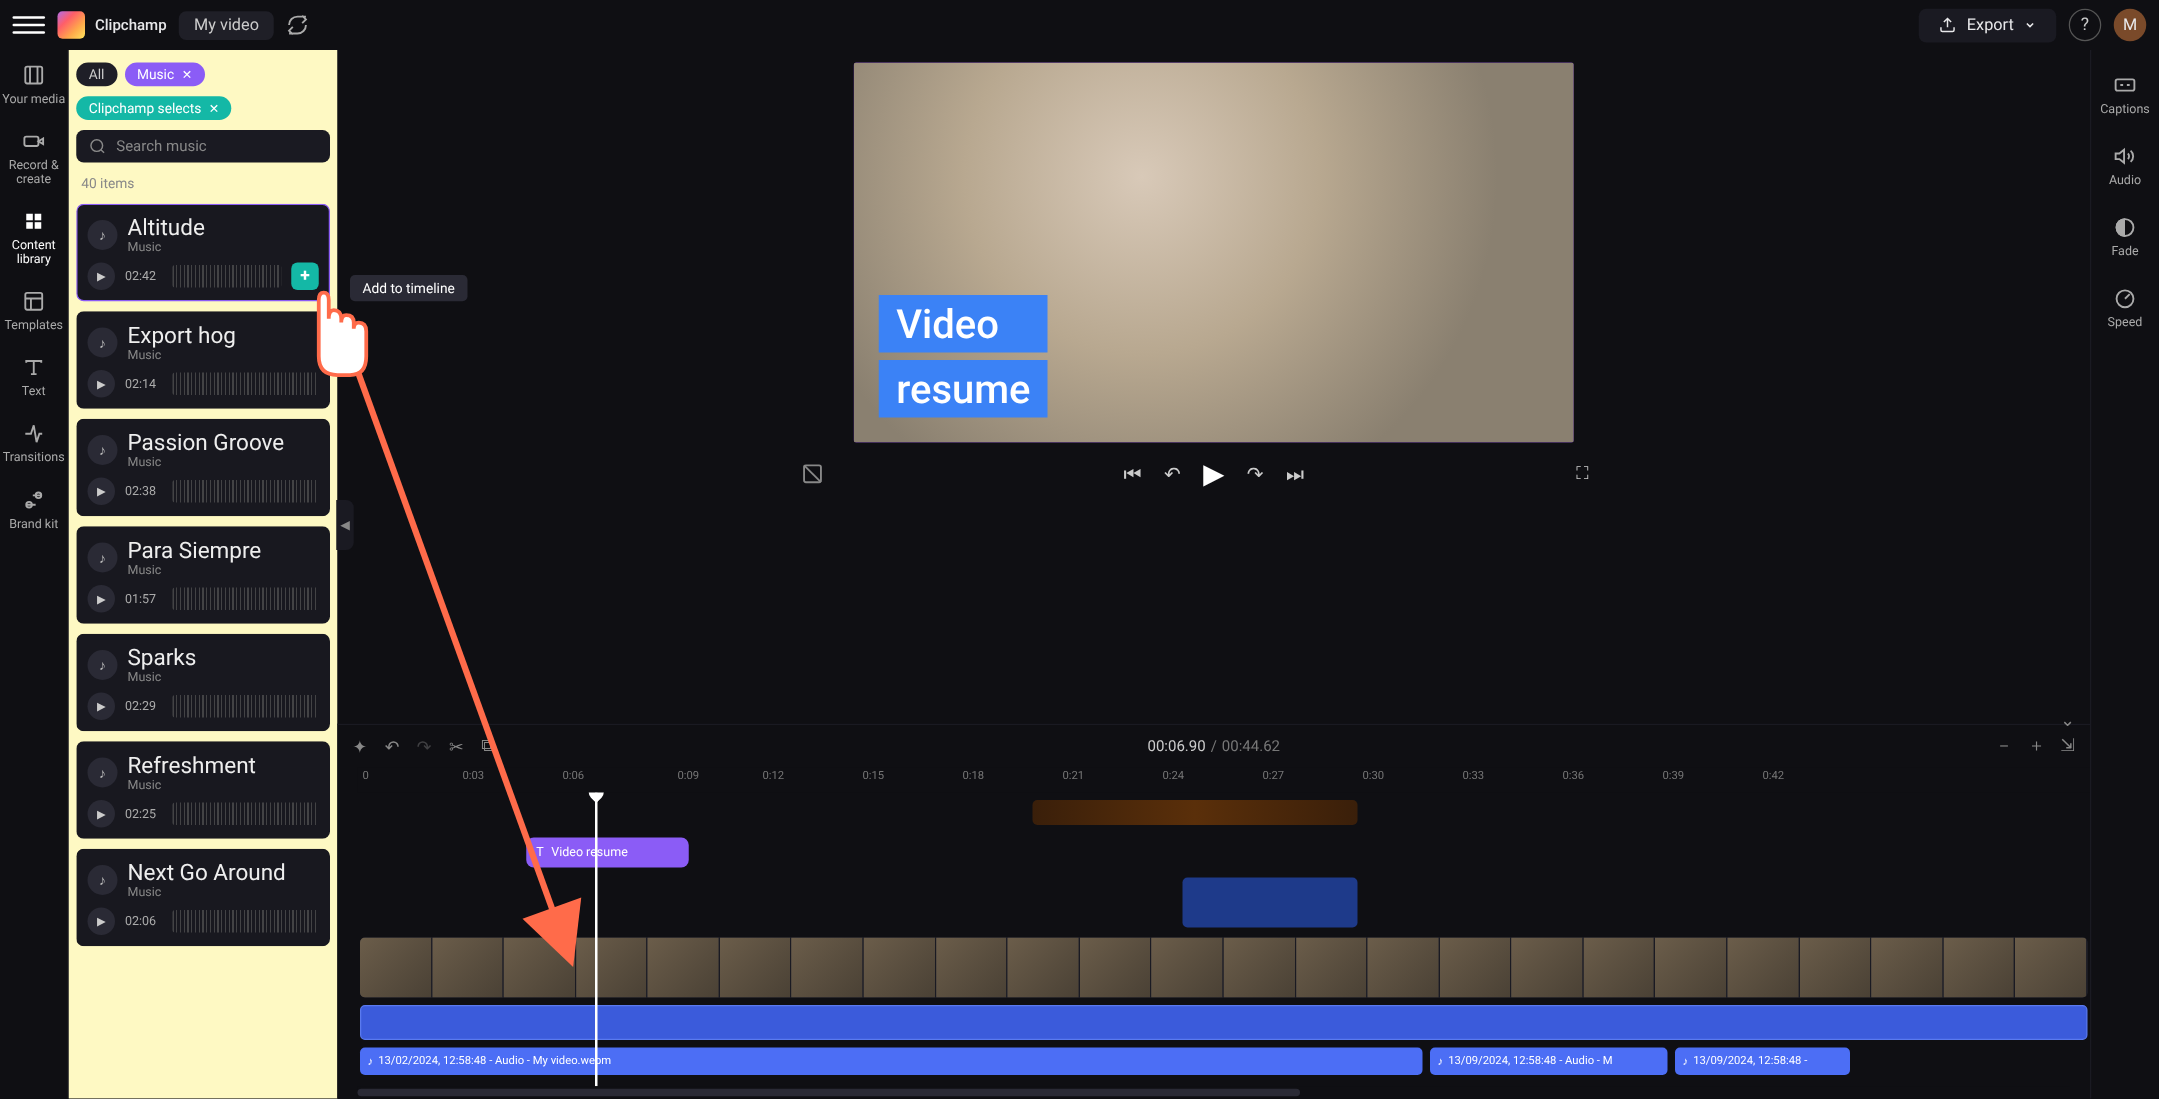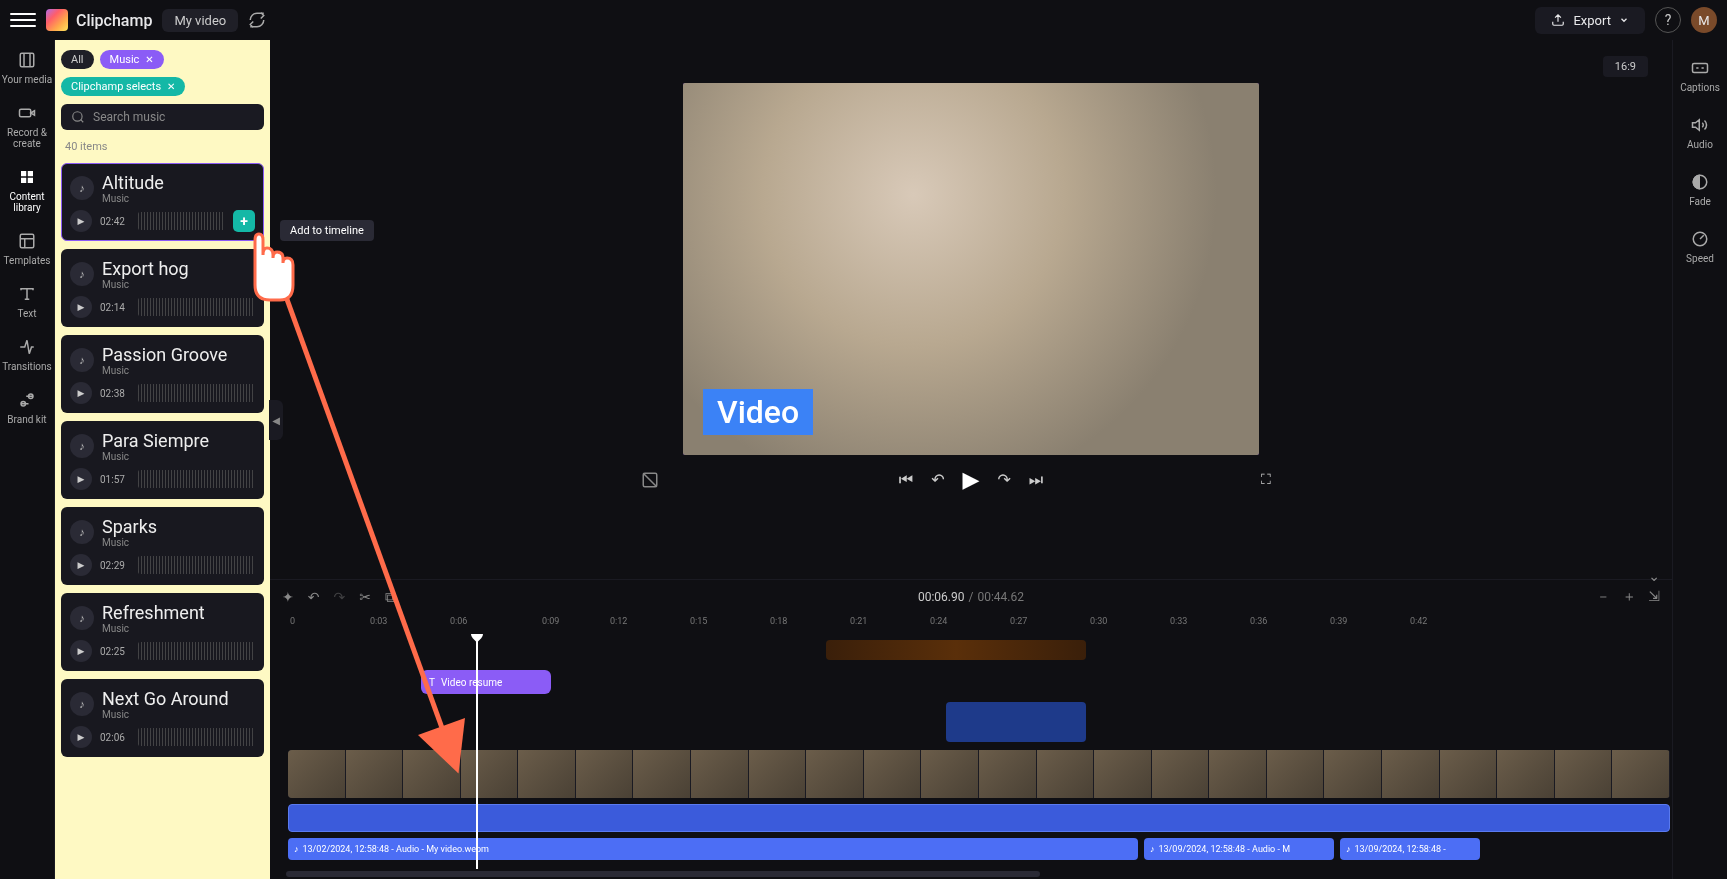--- a/index.html
+++ b/index.html
@@ -3,21 +3,21 @@
 <meta charset="utf-8">
 <style>
 *{margin:0;padding:0;box-sizing:border-box;font-family:-apple-system,BlinkMacSystemFont,"Segoe UI",Roboto,sans-serif;}
 html,body{width:1727px;height:879px;overflow:hidden;background:#0f0f13;color:#e8e8ea;}
 .app{display:flex;flex-direction:column;height:100%;}
 .topbar{height:40px;display:flex;align-items:center;padding:0 10px;gap:10px;background:#0f0f13;}
 .hamburger{width:26px;height:26px;display:flex;flex-direction:column;justify-content:center;gap:4px;cursor:pointer;}
 .hamburger span{height:2px;background:#fff;border-radius:1px;}
 .logo-block{display:flex;align-items:center;gap:8px;}
 .logo-icon{width:22px;height:22px;border-radius:4px;background:linear-gradient(135deg,#b16cea,#ff5e69,#ffa84b,#ffe55c);}
-.logo-text{font-size:16px;font-weight:500;}
+.logo-text{font-size:12px;font-weight:500;}
 .proj-name{background:#1f1f27;padding:4px 12px;border-radius:6px;font-size:13px;color:#ccc;}
 .sync-icon{width:18px;height:18px;color:#aaa;}
 .top-spacer{flex:1;}
 .export-btn{display:flex;align-items:center;gap:8px;background:#1a1a22;padding:6px 16px;border-radius:6px;font-size:13px;}
 .help-icon,.avatar{width:26px;height:26px;border-radius:50%;display:flex;align-items:center;justify-content:center;}
 .help-icon{color:#ccc;font-size:14px;border:1px solid #555;}
 .avatar{background:#7a4a2a;font-size:13px;}
 .body{flex:1;display:flex;overflow:hidden;}
 .leftrail{width:55px;background:#0f0f13;display:flex;flex-direction:column;align-items:center;padding-top:10px;gap:18px;border-right:1px solid #1a1a22;}
 .rail-item{display:flex;flex-direction:column;align-items:center;gap:4px;font-size:10px;color:#aaa;cursor:pointer;text-align:center;line-height:1.1;}
@@ -46,21 +46,21 @@
 .mi-wave{flex:1;height:18px;background:repeating-linear-gradient(90deg,#555 0 1px,transparent 1px 3px);border-radius:2px;opacity:.7;}
 .mi-add{width:22px;height:22px;border-radius:5px;background:#14b8a6;color:#fff;display:flex;align-items:center;justify-content:center;font-size:14px;font-weight:bold;}
 .tooltip{position:absolute;left:225px;top:180px;background:#2a2a35;color:#fff;font-size:11px;padding:4px 10px;border-radius:4px;white-space:nowrap;z-index:50;}
 .hand-cursor{position:absolute;left:180px;top:190px;z-index:60;font-size:60px;pointer-events:none;}
 .arrow-overlay{position:absolute;left:195px;top:230px;z-index:55;pointer-events:none;}
 .collapse-btn{position:absolute;left:269px;top:400px;width:14px;height:40px;background:#1a1a22;border-radius:0 6px 6px 0;display:flex;align-items:center;justify-content:center;color:#888;font-size:10px;z-index:20;}
 .main{flex:1;display:flex;flex-direction:column;background:#0f0f13;position:relative;}
 .preview-area{flex:1;display:flex;flex-direction:column;align-items:center;justify-content:flex-start;padding:10px 20px 0;}
 .preview-top{width:100%;display:flex;justify-content:flex-end;padding:6px 4px;}
 .ratio-btn{background:#1a1a22;padding:4px 12px;border-radius:4px;font-size:11px;color:#ccc;}
-.video-canvas{width:576px;height:372px;background:#4c1d95;border-radius:2px;position:relative;overflow:hidden;}
+.video-canvas{width:576px;height:304px;background:#4c1d95;border-radius:2px;position:relative;overflow:hidden;}
 .video-bg{position:absolute;inset:0;background:
  radial-gradient(circle at 40% 30%,#d8c9b8 0%,#b8a890 35%,#8a8070 70%);}
 .text-overlay{position:absolute;left:20px;bottom:20px;display:flex;flex-direction:column;gap:6px;}
 .text-line{background:#3b82f6;color:#fff;padding:4px 14px;font-size:32px;font-weight:500;}
 .playback-bar{width:100%;max-width:700px;display:flex;align-items:center;justify-content:space-between;padding:12px 20px;}
 .pb-left,.pb-right{width:40px;display:flex;align-items:center;}
 .pb-center{display:flex;align-items:center;gap:18px;}
 .pb-btn{color:#ccc;font-size:16px;cursor:pointer;}
 .pb-btn.play{font-size:22px;color:#fff;}
 .fullscreen-btn{font-size:14px;color:#ccc;}
@@ -333,27 +333,25 @@
             </marker>
           </defs>
         <line x1="30" y1="10" x2="200" y2="480" stroke="#ff6b4a" stroke-width="5" marker-end="url(#ah)"></line>
       </svg>
     </div>
 
     <div class="collapse-btn">◀</div>
 
     <div class="main">
       <div class="preview-area">
-        <div class="preview-top">
-          <div class="ratio-btn">16:9</div>
-        </div>
         <div class="video-canvas">
           <div class="video-bg"></div>
           <div class="text-overlay">
             <div class="text-line">Video</div>
+            <div class="text-line">resume</div>
           </div>
         </div>
         <div class="playback-bar">
           <div class="pb-left">
               <svg width="18" height="18" viewBox="0 0 24 24" fill="none" stroke="#888" stroke-width="2">
                 <rect x="3" y="3" width="18" height="18" rx="2"></rect>
                 <path d="M3 3l18 18"></path>
               </svg>
             </div>
           <div class="pb-center">

